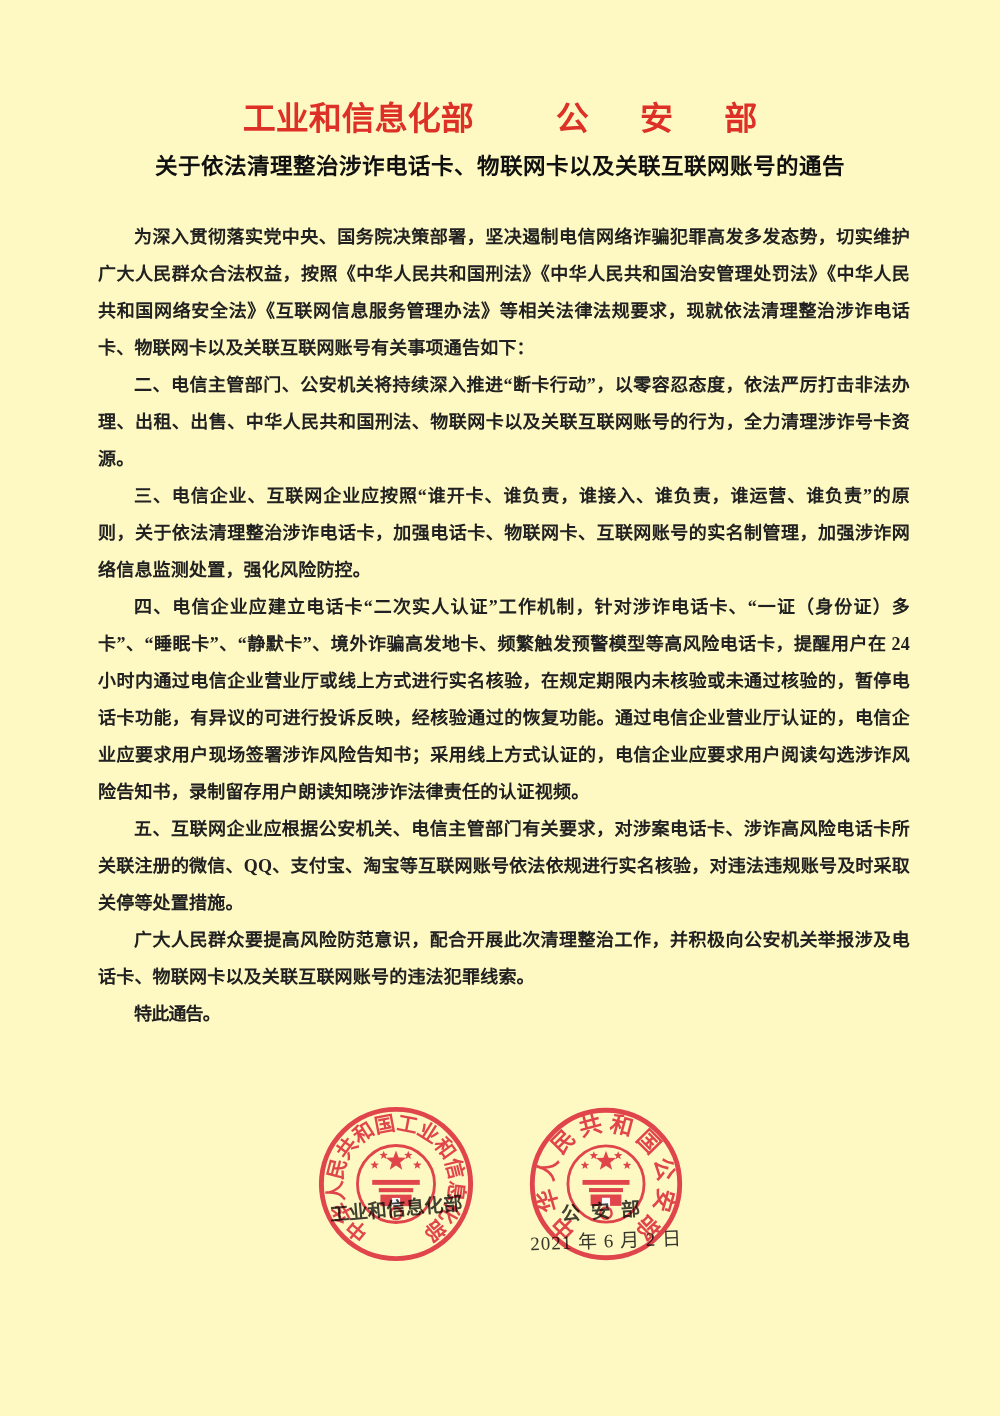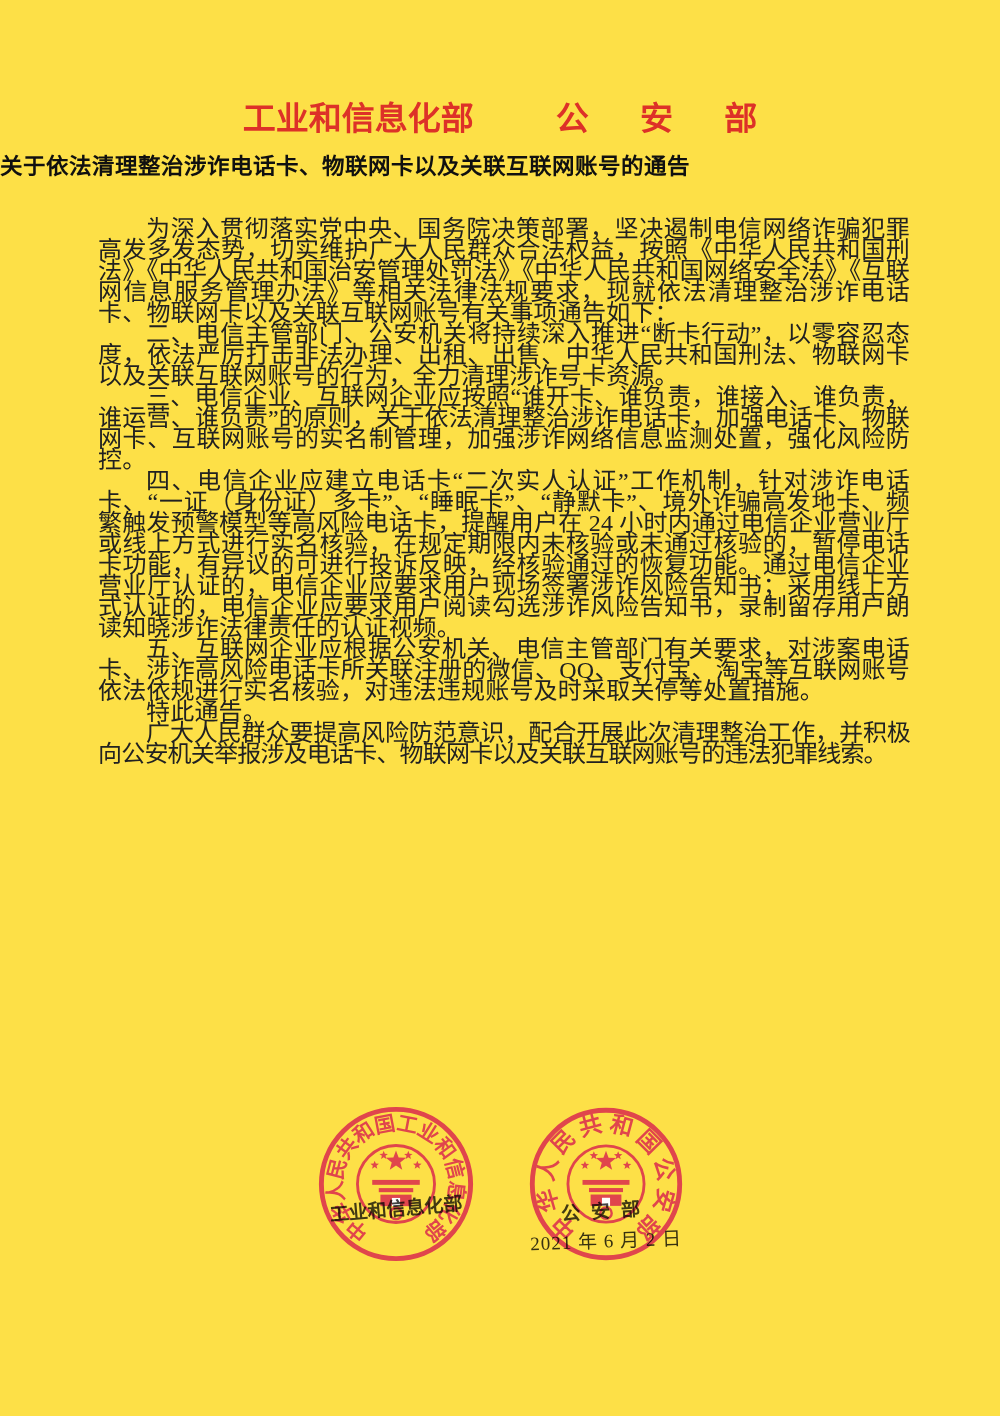--- a/index.html
+++ b/index.html
@@ -1,43 +1,44 @@
 <!DOCTYPE html>
 <html lang="zh-CN"><head>
 <meta charset="utf-8">
 <style>
   html,body{margin:0;padding:0;background:#e9e9e9;}
   .page{
     position:relative;
     width:1000px;height:1416px;
     margin:0 auto;
-    background:#fde047;
+    background:#fef9c3;
     overflow:hidden;
     font-family:"Liberation Serif","DejaVu Serif",serif;
     color:var(--ink,#212121);
   }
   
   .title-line{
     position:absolute;top:92px;left:0;right:0;
     display:flex;justify-content:center;align-items:baseline;gap:82px;
     font-size:33px;font-weight:700;color:var(--title-red,#dd3128);
     white-space:nowrap;
   }
   .t-right{letter-spacing:1.55em;margin-right:-1.55em;}
   
   .subtitle{
     position:absolute;top:148px;left:0;right:0;margin:0;
-    text-align:left;font-size:22.5px;font-weight:700;color:#101010;
+    text-align:center;font-size:22.5px;font-weight:700;color:#101010;
     letter-spacing:.5px;white-space:nowrap;
   }
   
   .doc-body{
     position:absolute;top:219px;left:98px;width:812px;
-    font-size:24px;line-height:21px;letter-spacing:.2px;
+    font-size:18px;line-height:37px;letter-spacing:.2px;
     text-align:justify;
+    font-weight:bold;
   }
   .doc-body p{margin:0;text-indent:2em;}
   .doc-body p:nth-of-type(7){letter-spacing:-.8px;}
   
   .seal{position:absolute;width:164px;height:166px;}
   .seal svg{width:100%;height:100%;display:block;}
   .seal-left{left:314px;top:1101px;}
   .seal-right{left:525px;top:1100px;width:162px;height:168px;}
   .ring{fill:none;stroke:var(--seal-red,#e0454c);stroke-width:6;}
   .arc-text text{
@@ -74,22 +75,22 @@
 
   <h1 class="subtitle">关于依法清理整治涉诈电话卡、物联网卡以及关联互联网账号的通告</h1>
 
   <div class="doc-body">
 
   <p class="para">为深入贯彻落实党中央、国务院决策部署，坚决遏制电信网络诈骗犯罪高发多发态势，切实维护广大人民群众合法权益，按照《中华人民共和国刑法》《中华人民共和国治安管理处罚法》《中华人民共和国网络安全法》《互联网信息服务管理办法》等相关法律法规要求，现就依法清理整治涉诈电话卡、物联网卡以及关联互联网账号有关事项通告如下：</p>
       <p class="para">二、电信主管部门、公安机关将持续深入推进“断卡行动”，以零容忍态度，依法严厉打击非法办理、出租、出售、中华人民共和国刑法、物联网卡以及关联互联网账号的行为，全力清理涉诈号卡资源。</p>
       <p class="para">三、电信企业、互联网企业应按照“谁开卡、谁负责，谁接入、谁负责，谁运营、谁负责”的原则，关于依法清理整治涉诈电话卡，加强电话卡、物联网卡、互联网账号的实名制管理，加强涉诈网络信息监测处置，强化风险防控。</p>
       <p class="para">四、电信企业应建立电话卡“二次实人认证”工作机制，针对涉诈电话卡、“一证（身份证）多卡”、“睡眠卡”、“静默卡”、境外诈骗高发地卡、频繁触发预警模型等高风险电话卡，提醒用户在 24 小时内通过电信企业营业厅或线上方式进行实名核验，在规定期限内未核验或未通过核验的，暂停电话卡功能，有异议的可进行投诉反映，经核验通过的恢复功能。通过电信企业营业厅认证的，电信企业应要求用户现场签署涉诈风险告知书；采用线上方式认证的，电信企业应要求用户阅读勾选涉诈风险告知书，录制留存用户朗读知晓涉诈法律责任的认证视频。</p>
       <p class="para">五、互联网企业应根据公安机关、电信主管部门有关要求，对涉案电话卡、涉诈高风险电话卡所关联注册的微信、QQ、支付宝、淘宝等互联网账号依法依规进行实名核验，对违法违规账号及时采取关停等处置措施。</p>
+      <p class="para">广大人民群众要提高风险防范意识，配合开展此次清理整治工作，并积极向公安机关举报涉及电话卡、物联网卡以及关联互联网账号的违法犯罪线索。</p>
       <p class="para">特此通告。</p>
-      <p class="para">广大人民群众要提高风险防范意识，配合开展此次清理整治工作，并积极向公安机关举报涉及电话卡、物联网卡以及关联互联网账号的违法犯罪线索。</p>
     </div>
 
   <div class="seal seal-left">
     <svg viewBox="0 0 200 200">
       <circle class="ring" cx="100" cy="100" r="91"></circle>
       <g class="arc-text">
           <text x="54.4" y="154.4" font-size="25" text-anchor="middle" dominant-baseline="middle" transform="rotate(-140.0 54.4 154.4)">中</text>
           <text x="37.6" y="133.8" font-size="25" text-anchor="middle" dominant-baseline="middle" transform="rotate(-118.5 37.6 133.8)">华</text>
           <text x="29.5" y="108.6" font-size="25" text-anchor="middle" dominant-baseline="middle" transform="rotate(-96.9 29.5 108.6)">人</text>
           <text x="31.3" y="82.1" font-size="25" text-anchor="middle" dominant-baseline="middle" transform="rotate(-75.4 31.3 82.1)">民</text>

